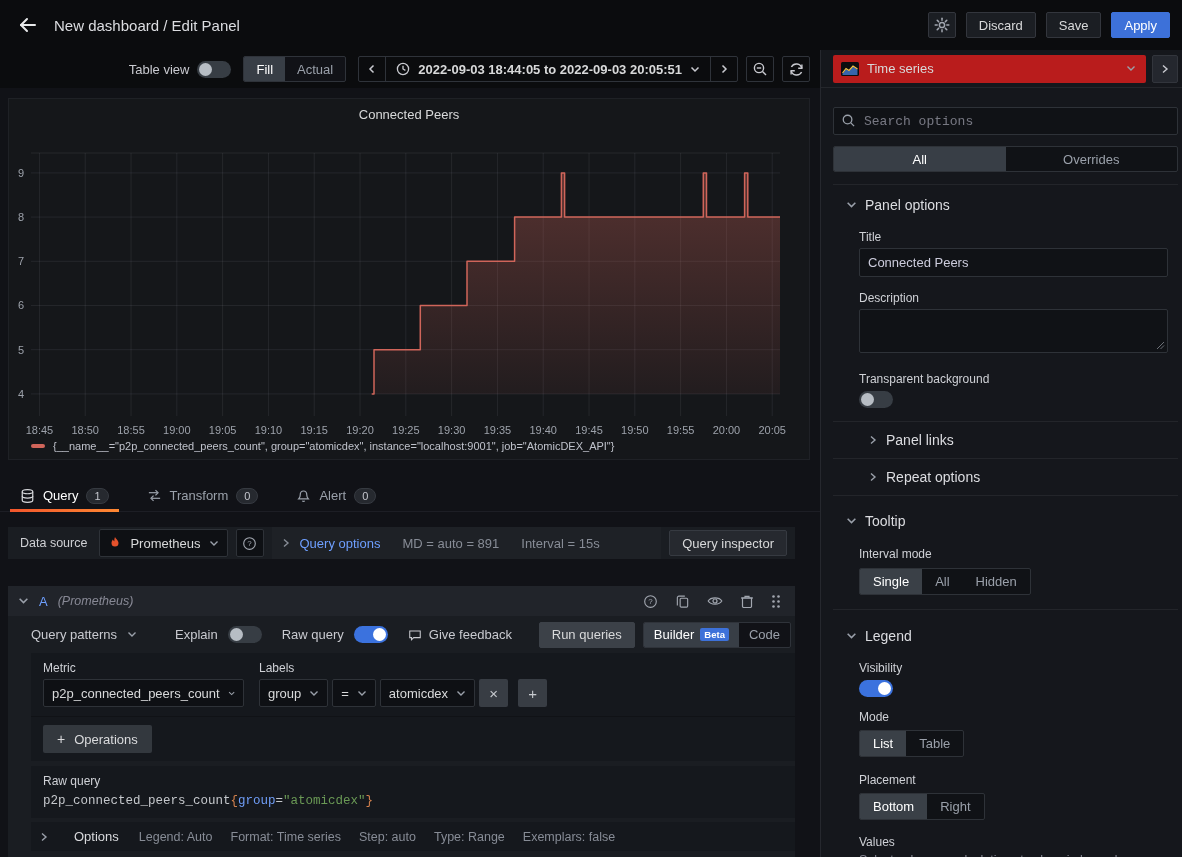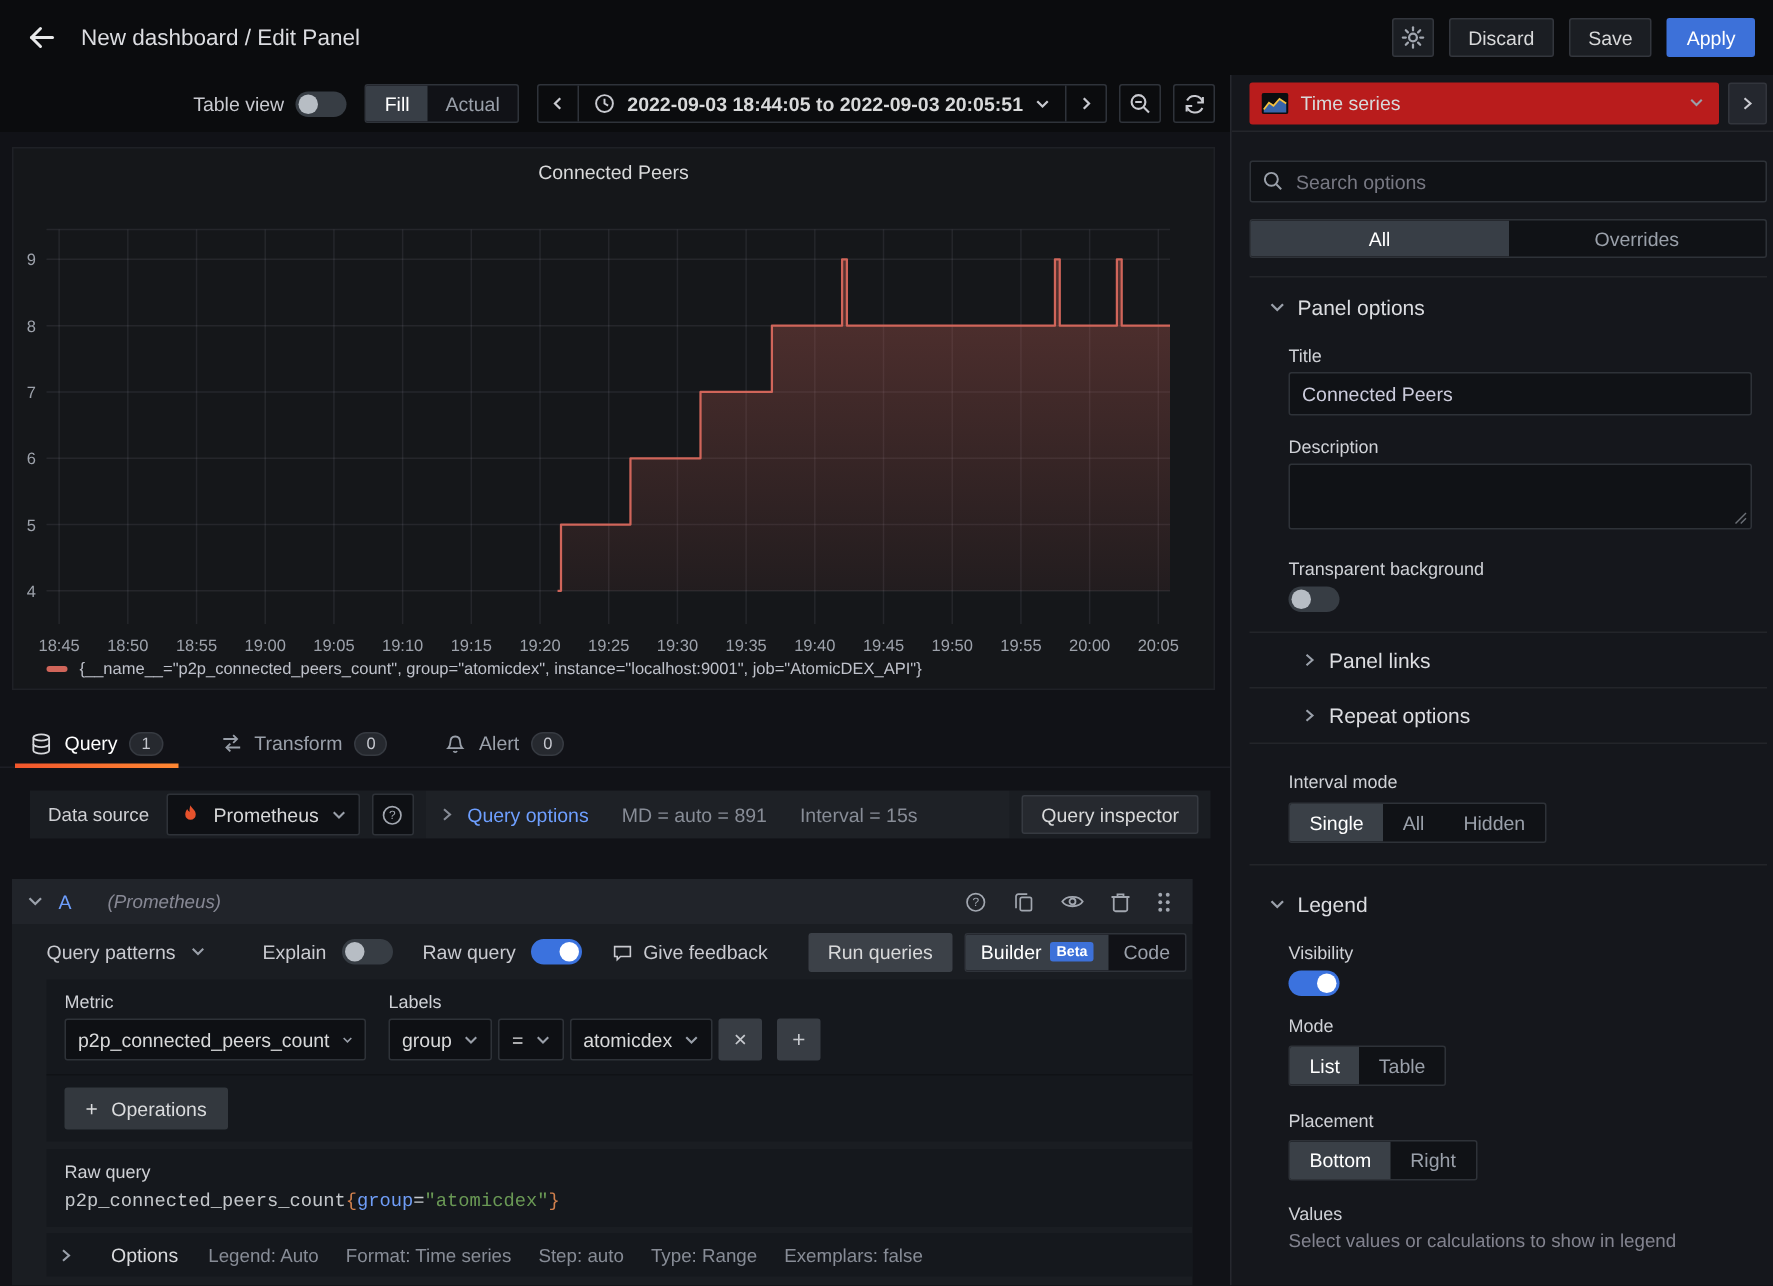--- a/index.html
+++ b/index.html
@@ -40,33 +40,33 @@
 #legendrow .swatch{width:14px;height:4px;border-radius:2px;background:#d0655a}
 #legendrow .ltxt{font-size:11px;color:#bfc2cb}
 
 #tabs{position:absolute;top:480px;left:0;width:820px;height:32px;display:flex;padding-left:10px;gap:18px;border-bottom:1px solid rgba(204,204,220,0.07)}
 .tab{display:flex;align-items:center;gap:8px;padding:0 10px;color:#9aa0aa;position:relative}
 .tab.active{color:#d7d8dc}
 .tab.active .tlbl{color:#fff;font-weight:500}
 .tab.active:after{content:"";position:absolute;left:0;right:0;bottom:-1px;height:3px;background:linear-gradient(90deg,#f2562c,#ff8833)}
 .badge{min-width:20px;height:16px;padding:0 7px;border-radius:8px;background:#26292f;border:1px solid #363a41;display:flex;align-items:center;justify-content:center;font-size:11px;color:#c5c7ce}
 
-#dsrow{position:absolute;top:527px;left:20px;width:787px;height:32px;background:#1a1d22;display:flex;align-items:center;padding:0 8px;gap:8px}
+#dsrow{position:absolute;top:527px;left:8px;width:787px;height:32px;background:#1a1d22;display:flex;align-items:center;padding:0 8px;gap:8px}
 #dsrow .dslabel{color:#cfd0d4;font-size:12.5px;padding:0 4px}
 .select{display:inline-flex;align-items:center;gap:8px;height:28px;background:#0e1014;border:1px solid #2e3238;border-radius:2px;padding:0 8px;color:#d8d9da}
 .caret{color:#9aa0aa}
 #dshelp{width:28px;height:28px;background:#0e1014;border:1px solid #2e3238;border-radius:2px;color:#a2a7b0}
 #qostrip{flex:1;height:32px;display:flex;align-items:center;gap:22px;padding-left:10px;color:#878c96;background:rgba(204,204,220,0.025)}
 #qostrip .qo{color:#6e9fff;font-weight:500;display:flex;align-items:center;gap:10px}
 #qinspector{background:#26292f;border-color:#363a41}
 
 #qcard{position:absolute;top:586px;left:8px;width:787px;height:271px;background:#1a1d22}
 #qhead{height:30px;background:#21242a;display:flex;align-items:center;padding:0 10px;gap:10px}
 #qhead .ref{color:#6e9fff;font-weight:500}
-#qhead .dsn{color:rgba(204,204,220,.6);font-style:italic;font-size:12.5px;margin-left:14px}
+#qhead .dsn{color:rgba(204,204,220,.6);font-style:italic;font-size:12.5px;}
 #qhead .hicons{margin-left:auto;display:flex;gap:17px;margin-right:4px;color:#a2a7b0}
 #qtoolbar{height:37px;display:flex;align-items:center;padding-left:23px;color:#c9cad0}
 #qtoolbar .qp{display:flex;align-items:center;gap:10px}
 #qtoolbar .explain{margin-left:38px;display:flex;align-items:center;gap:10px}
 #qtoolbar .rawq{margin-left:20px;display:flex;align-items:center;gap:10px}
 #qtoolbar .fb{margin-left:20px;display:flex;align-items:center;gap:7px;color:#c9cad0}
 #runq{margin-left:auto;background:#3c4148;border-color:#3c4148;font-weight:500}
 #bcgroup{margin:0 4px 0 8px}
 #bcgroup .opt{padding:0 10px}
 .beta{background:#3d71d9;color:#fff;font-size:9.5px;padding:1px 4px;border-radius:2px;margin-left:6px;font-weight:600}
@@ -87,21 +87,21 @@
 #optrow .obold{color:#d9dadd;font-weight:500;margin-left:8px;margin-right:2px}
 #optrow .oitem{font-size:12.5px;color:#878c96}
 
 #sidebar{position:absolute;left:820px;top:50px;width:362px;height:807px;background:#15171c;border-left:1px solid #26282e;overflow:hidden}
 #vizstrip{height:38px;border-bottom:1px solid #24262b;display:flex;align-items:center;padding:0 4px 0 12px;gap:6px}
 #vizsel{flex:1;height:28px;background:#b91c1c;border-radius:2px;display:flex;align-items:center;gap:8px;padding:0 10px 0 8px}
 #vizsel .vname{font-weight:500;color:#d8d9da;flex:1}
 #vizexpand{width:26px;height:28px;background:#24272e;border:1px solid #32353c;border-radius:2px;color:#c9cad0}
 .sb-inner{padding:0 4px 0 12px}
 #searchwrap{margin-top:19px;position:relative}
-#searchwrap input{width:100%;height:28px;background:#101216;border:1px solid #2e3238;border-radius:2px;color:#ccccdc;padding:0 21px 0 30px;font-size:13px;font-family:Liberation Sans, sans-serif;outline:none}
+#searchwrap input{width:100%;height:28px;background:#101216;border:1px solid #2e3238;border-radius:2px;color:#ccccdc;padding:0 21px 0 30px;font-size:13px;font-family:Liberation Mono, monospace;outline:none}
 #searchwrap input::placeholder{color:rgba(204,204,220,.55)}
 #searchwrap .ico{position:absolute;left:8px;top:6px;color:#9aa0aa}
 #sbtabs{margin-top:11px;display:flex;height:26px;border:1px solid #2e3238;border-radius:2px;background:#101216;overflow:hidden}
 #sbtabs .opt{flex:1;display:flex;align-items:center;justify-content:center;color:#9aa0aa}
 #sbtabs .opt.sel{background:#383e46;color:#fff;font-weight:500}
 .sbdiv{height:1px;background:rgba(204,204,220,.08)}
 .sechead{display:flex;align-items:center;gap:8px;padding-left:13px;color:#dcdde1;font-size:14px;font-weight:500;height:16px}
 .subhead{display:flex;align-items:center;gap:9px;padding-left:36px;color:#dcdde1;font-size:14px;font-weight:500;height:36px}
 .fld{margin-left:26px;margin-right:10px}
 .fld .flabel{color:#cfd1d6}
@@ -572,20 +572,26 @@
     </div>
     <div class="sbdiv"></div>
     <div class="subhead">
       <svg width="8" height="10" viewBox="0 0 8 10">
           <polyline points="2,1.5 6,5 2,8.5" stroke="#9aa0aa" stroke-width="1.4" fill="none"></polyline>
         </svg>
       <span>Repeat options</span>
     </div>
     <div class="sbdiv"></div>
 
+    <div class="sechead" style="margin-top:17px">
+      <svg class="chev" width="11" height="8" viewBox="0 0 10 7">
+          <polyline points="1.5,1.5 5,5 8.5,1.5" stroke="#9aa0aa" stroke-width="1.4" fill="none"></polyline>
+        </svg>
+      <span>Tooltip</span>
+    </div>
     <div class="fld" style="margin-top:18px">
       <div class="flabel">Interval mode</div>
       <div class="rgroup" style="margin-top:3px">
         <div class="opt sel">Single</div>
         <div class="opt">All</div>
         <div class="opt">Hidden</div>
       </div>
     </div>
     <div class="sbdiv" style="margin-top:14px"></div>
 

